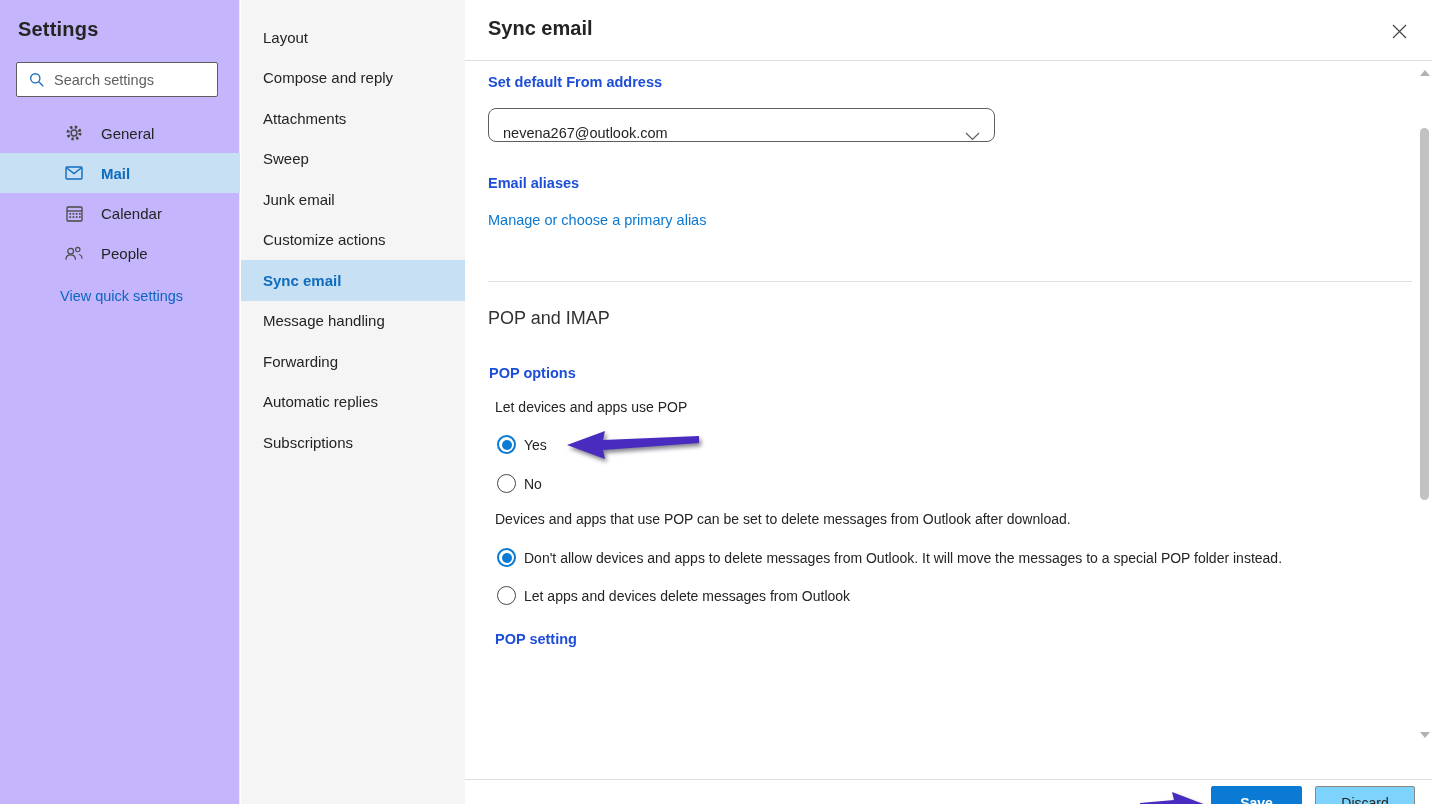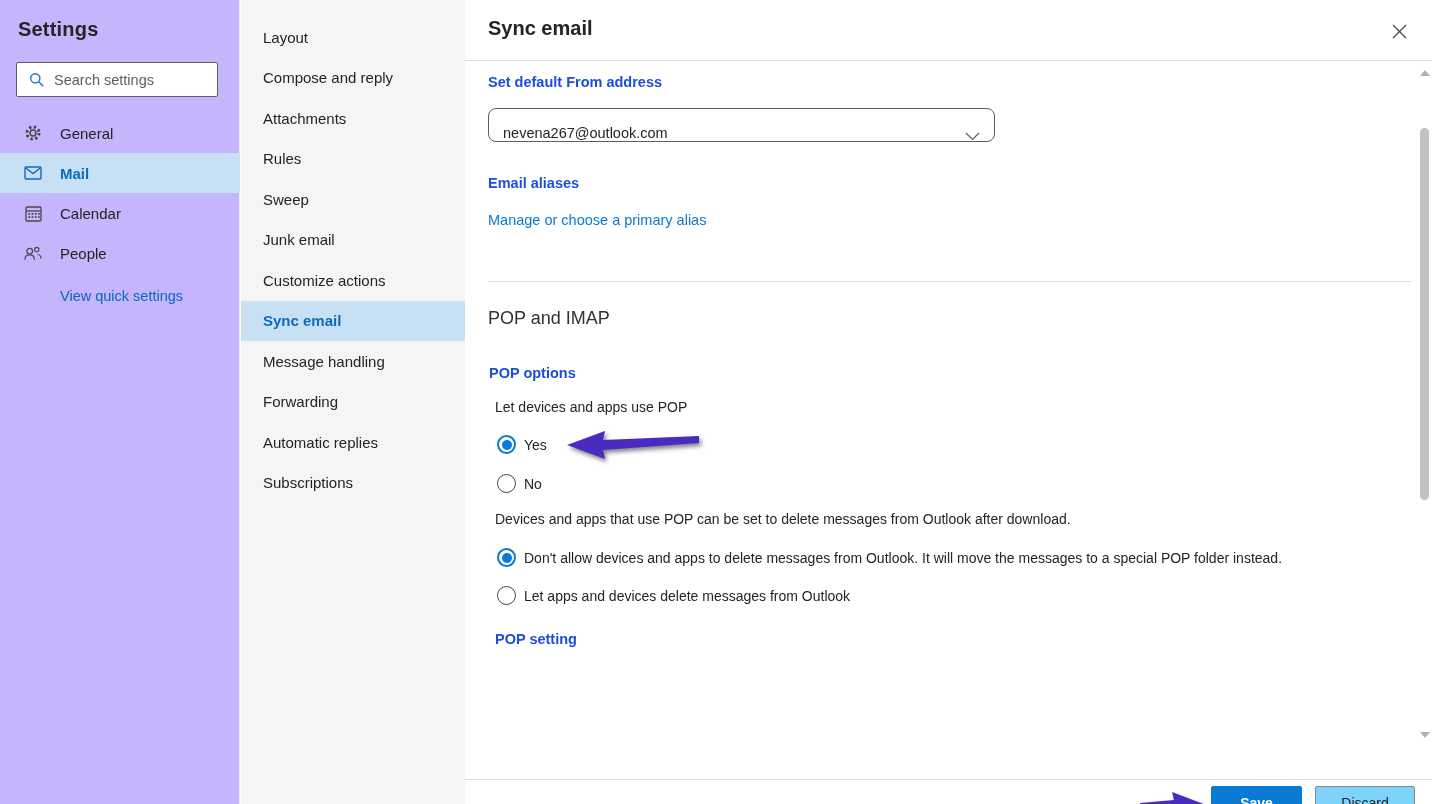--- a/index.html
+++ b/index.html
@@ -21,21 +21,21 @@
     display:flex; align-items:center; padding:16px 8px;
   }
   .searchbox svg { flex:0 0 auto; margin:0 9px 0 4px; }
   .searchbox input {
     border:none; outline:none; background:transparent; width:150px;
     font-family:"Liberation Sans", sans-serif; font-size:14.5px; color:#252423;
   }
   .searchbox input::placeholder { color:#605e5c; opacity:1; }
   .nav-item {
     position:absolute; left:0; width:240px; height:40px;
-    display:flex; align-items:center; cursor:pointer; font-size:15px;
+    display:flex; align-items:center; cursor:pointer; font-size:15px;padding-left:41px;
   }
   .nav-item .icn { width:18px; height:18px; margin:0 18px 0 24px; display:flex; align-items:center; justify-content:center; }
   .nav-item.selected { background:#c7e0f4; color:#0f6cbd; font-weight:700; }
   .quick-link {
     position:absolute; left:60px; top:288px; font-size:14.5px;
     color:#0b66c2; cursor:pointer; text-decoration:none;
   }
 
   
   .subnav {
@@ -170,21 +170,20 @@
     <span>People</span>
   </div>
 
   <a class="quick-link">View quick settings</a>
 </aside>
 
 <nav class="subnav">
   <div class="subnav-item">Layout</div>
   <div class="subnav-item">Compose and reply</div>
   <div class="subnav-item">Attachments</div>
-  <div class="subnav-item">Rules</div>
   <div class="subnav-item">Sweep</div>
   <div class="subnav-item">Junk email</div>
   <div class="subnav-item">Customize actions</div>
   <div class="subnav-item selected">Sync email</div>
   <div class="subnav-item">Message handling</div>
   <div class="subnav-item">Forwarding</div>
   <div class="subnav-item">Automatic replies</div>
   <div class="subnav-item">Subscriptions</div>
 </nav>
 

